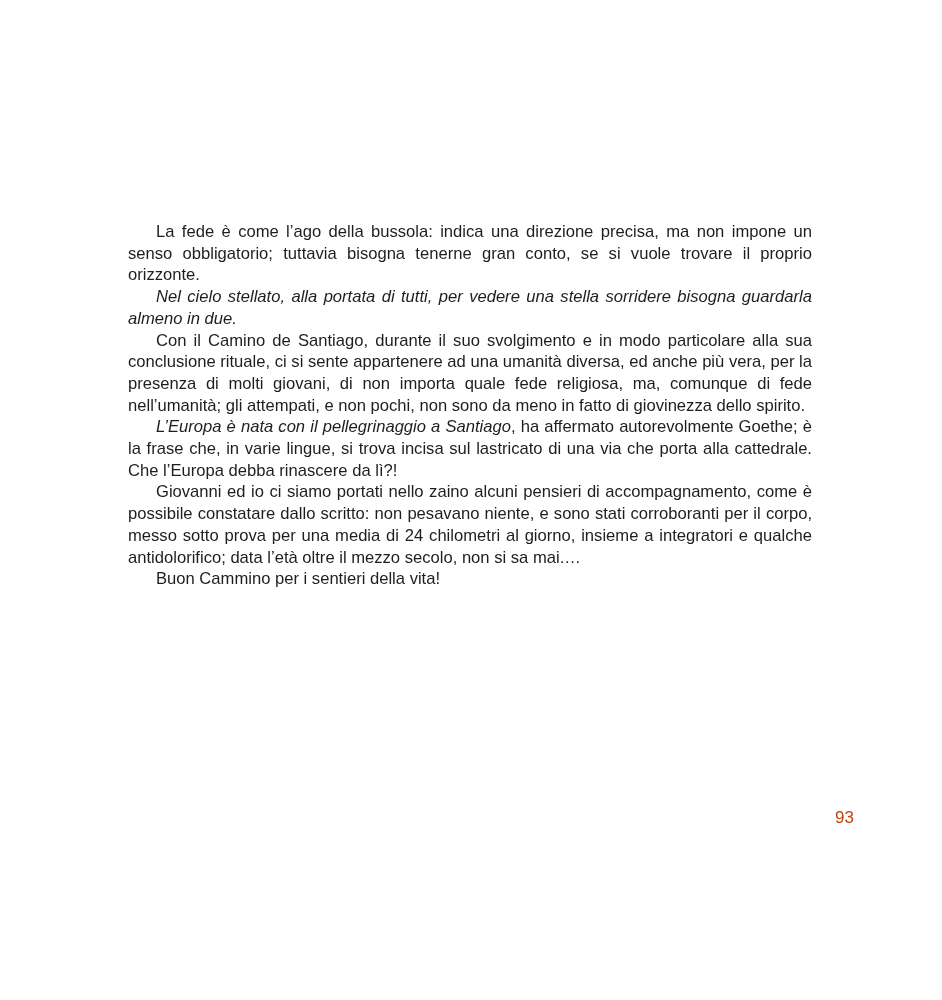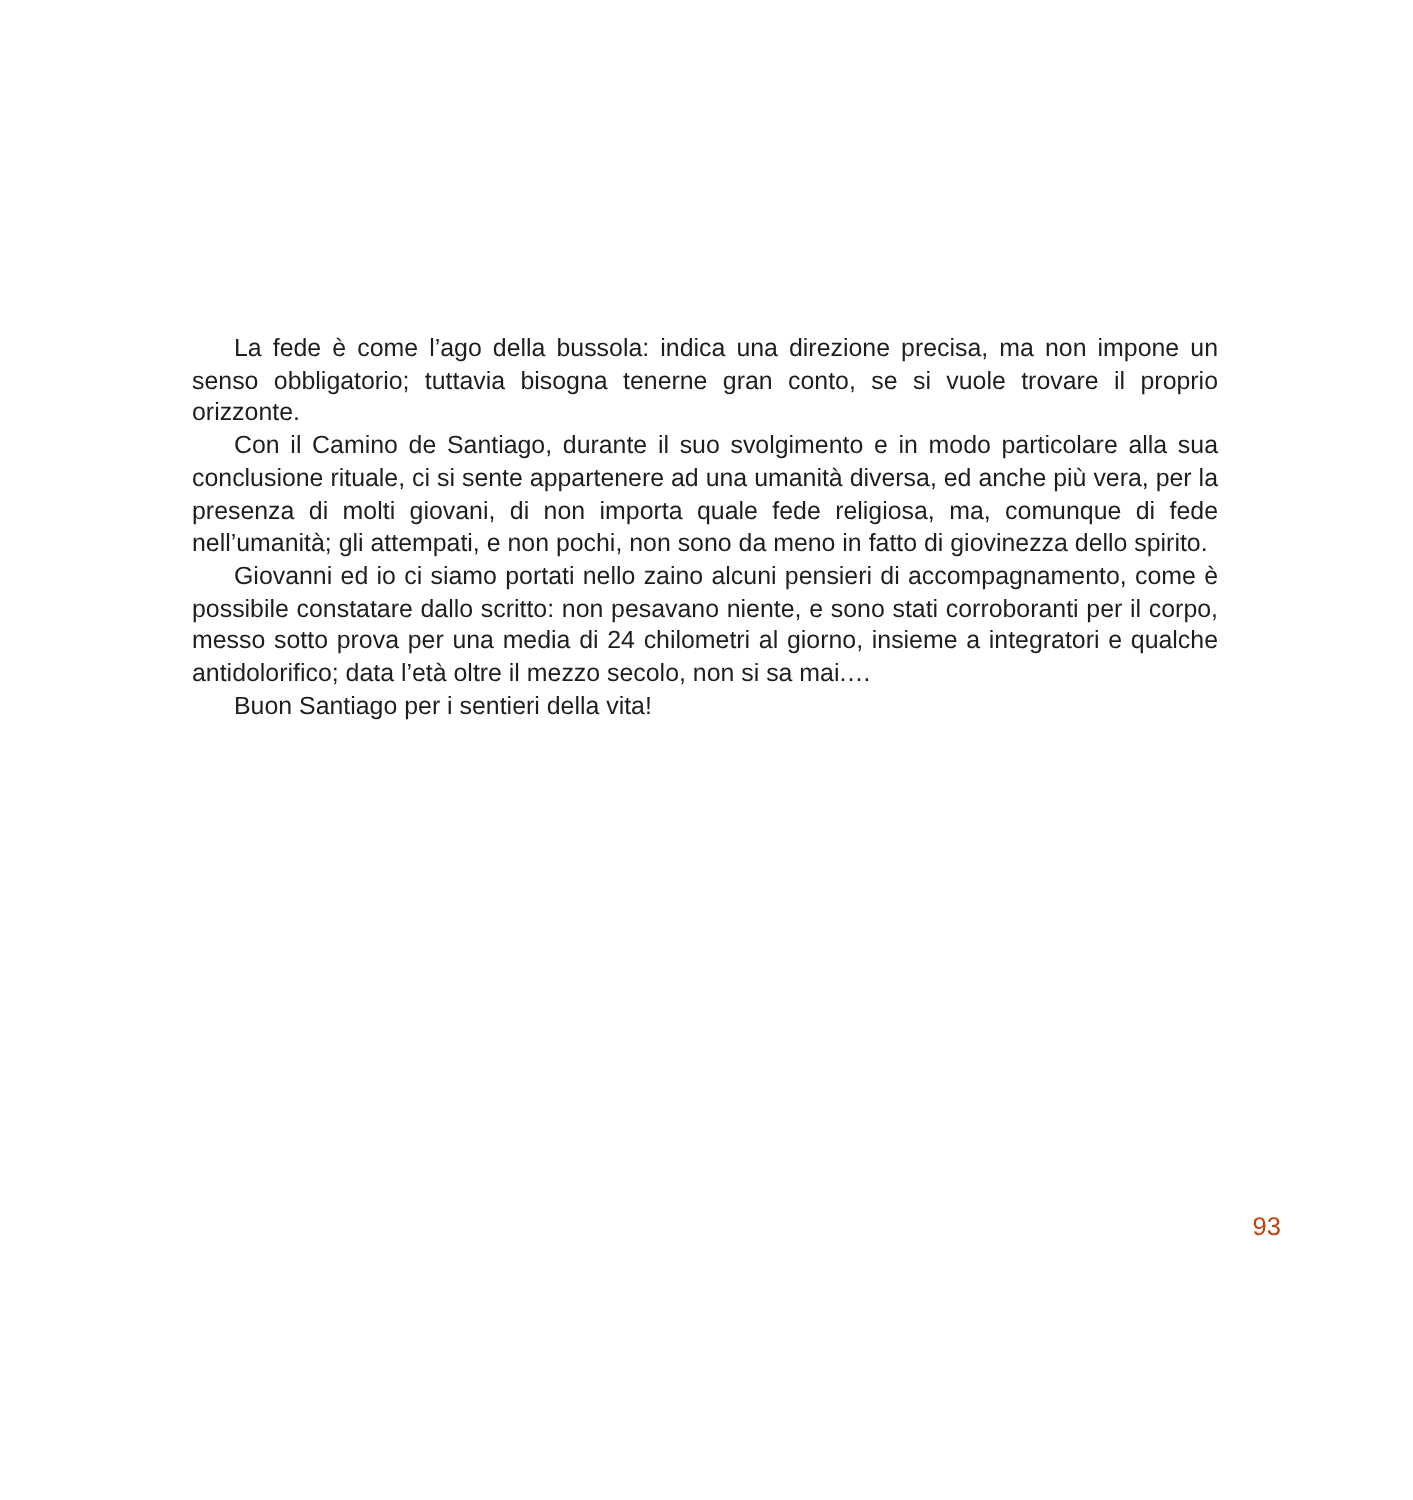--- a/index.html
+++ b/index.html
@@ -27,18 +27,20 @@
       font-size: 17px;
       color: #c2410c;
     }
   </style>
 </head>
 <body>
 
 <div class="page">
   <div class="text-block">
     <p class="para"><span>La fede è come l’ago della bussola: indica una direzione precisa, ma non impone un senso obbligatorio; tuttavia bisogna tenerne gran conto, se si vuole trovare il proprio orizzonte.</span></p>
+    <p class="para"><span class="it">Nel cielo stellato, alla portata di tutti, per vedere una stella sorridere bisogna guardarla almeno in due.</span></p>
     <p class="para"><span>Con il Camino de Santiago, durante il suo svolgimento e in modo particolare alla sua conclusione rituale, ci si sente appartenere ad una umanità diversa, ed anche più vera, per la presenza di molti giovani, di non importa quale fede religiosa, ma, comunque di fede nell’umanità; gli attempati, e non pochi, non sono da meno in fatto di giovinezza dello spirito.</span></p>
+    <p class="para"><span class="it">L’Europa è nata con il pellegrinaggio a Santiago</span><span>, ha affermato autorevolmente Goethe; è la frase che, in varie lingue, si trova incisa sul lastricato di una via che porta alla cattedrale. Che l’Europa  debba rinascere da lì?!</span></p>
     <p class="para"><span>Giovanni ed io ci siamo portati nello zaino alcuni pensieri di accompagnamento, come è possibile constatare dallo scritto: non pesavano niente, e sono stati corroboranti per il corpo, messo sotto prova per una media di 24 chilometri al giorno, insieme a integratori e qualche antidolorifico; data l’età oltre il mezzo secolo, non si sa mai.…</span></p>
-    <p class="para last"><span>Buon Santiago per i sentieri della vita!</span></p>
+    <p class="para last"><span>Buon Cammino per i sentieri della vita!</span></p>
   </div>
   <div class="page-number">93</div>
 </div>
 
 </body></html>

